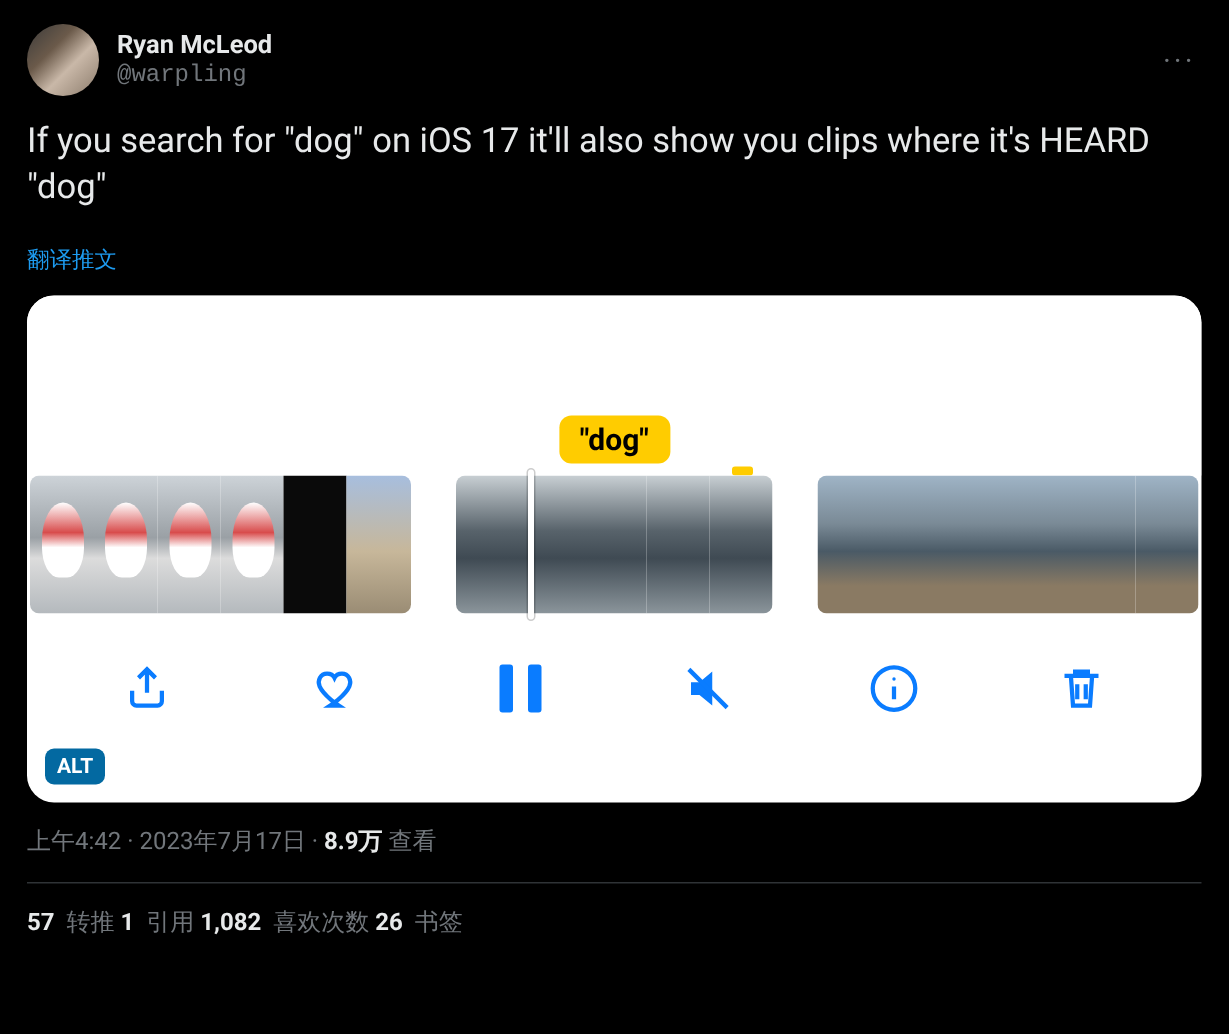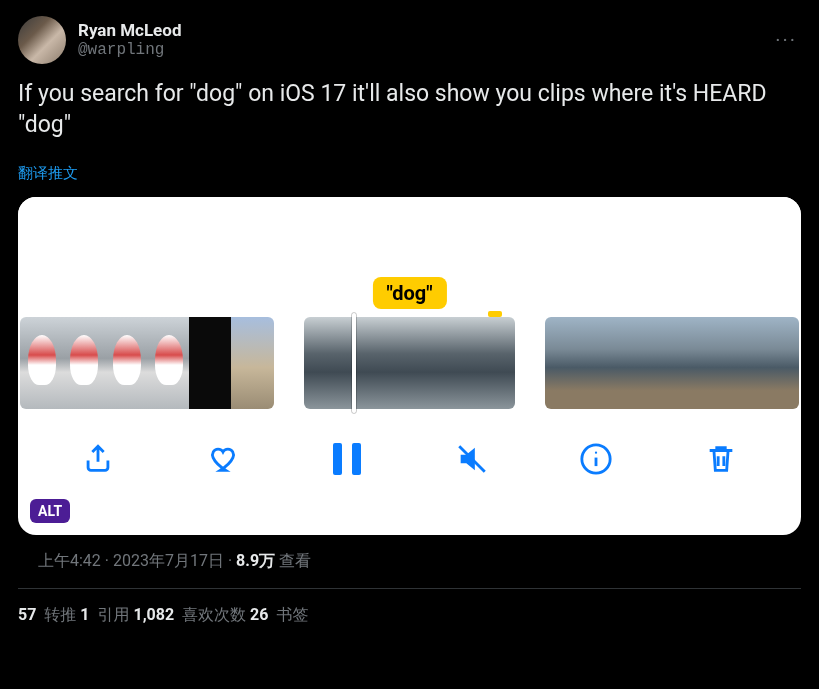--- a/index.html
+++ b/index.html
@@ -91,33 +91,32 @@
     justify-content:space-around;
     padding:0 18px;
   }
   .tb-btn { width:38px; height:38px; display:flex; align-items:center; justify-content:center; cursor:pointer; }
   .tb-btn svg { width:34px; height:34px; stroke:#0a7cff; fill:none; stroke-width:2; }
   .pause-bars { display:flex; gap:10px; }
   .pause-bars span { width:9px; height:32px; background:#0a7cff; border-radius:2px; display:block; }
   .alt-badge {
     position:absolute;
     left:12px; bottom:12px;
-    background:#4c1d95;
+    background:#0369a1;
     color:#fff;
     font-size:14px;
     font-weight:700;
     padding:4px 8px;
     border-radius:6px;
     cursor:pointer;
   }
   .meta {
     margin-top:16px;
     color:#71767b;
     font-size:16px;
-    margin-left:20px;
   }
   .meta .bold { color:#e7e9ea; font-weight:700; }
   .divider { height:1px; background:#2f3336; margin-top:16px; }
   .stats {
     display:flex;
     gap:4px;
     padding:16px 0 0 0;
     font-size:16px;
     color:#71767b;
   }

